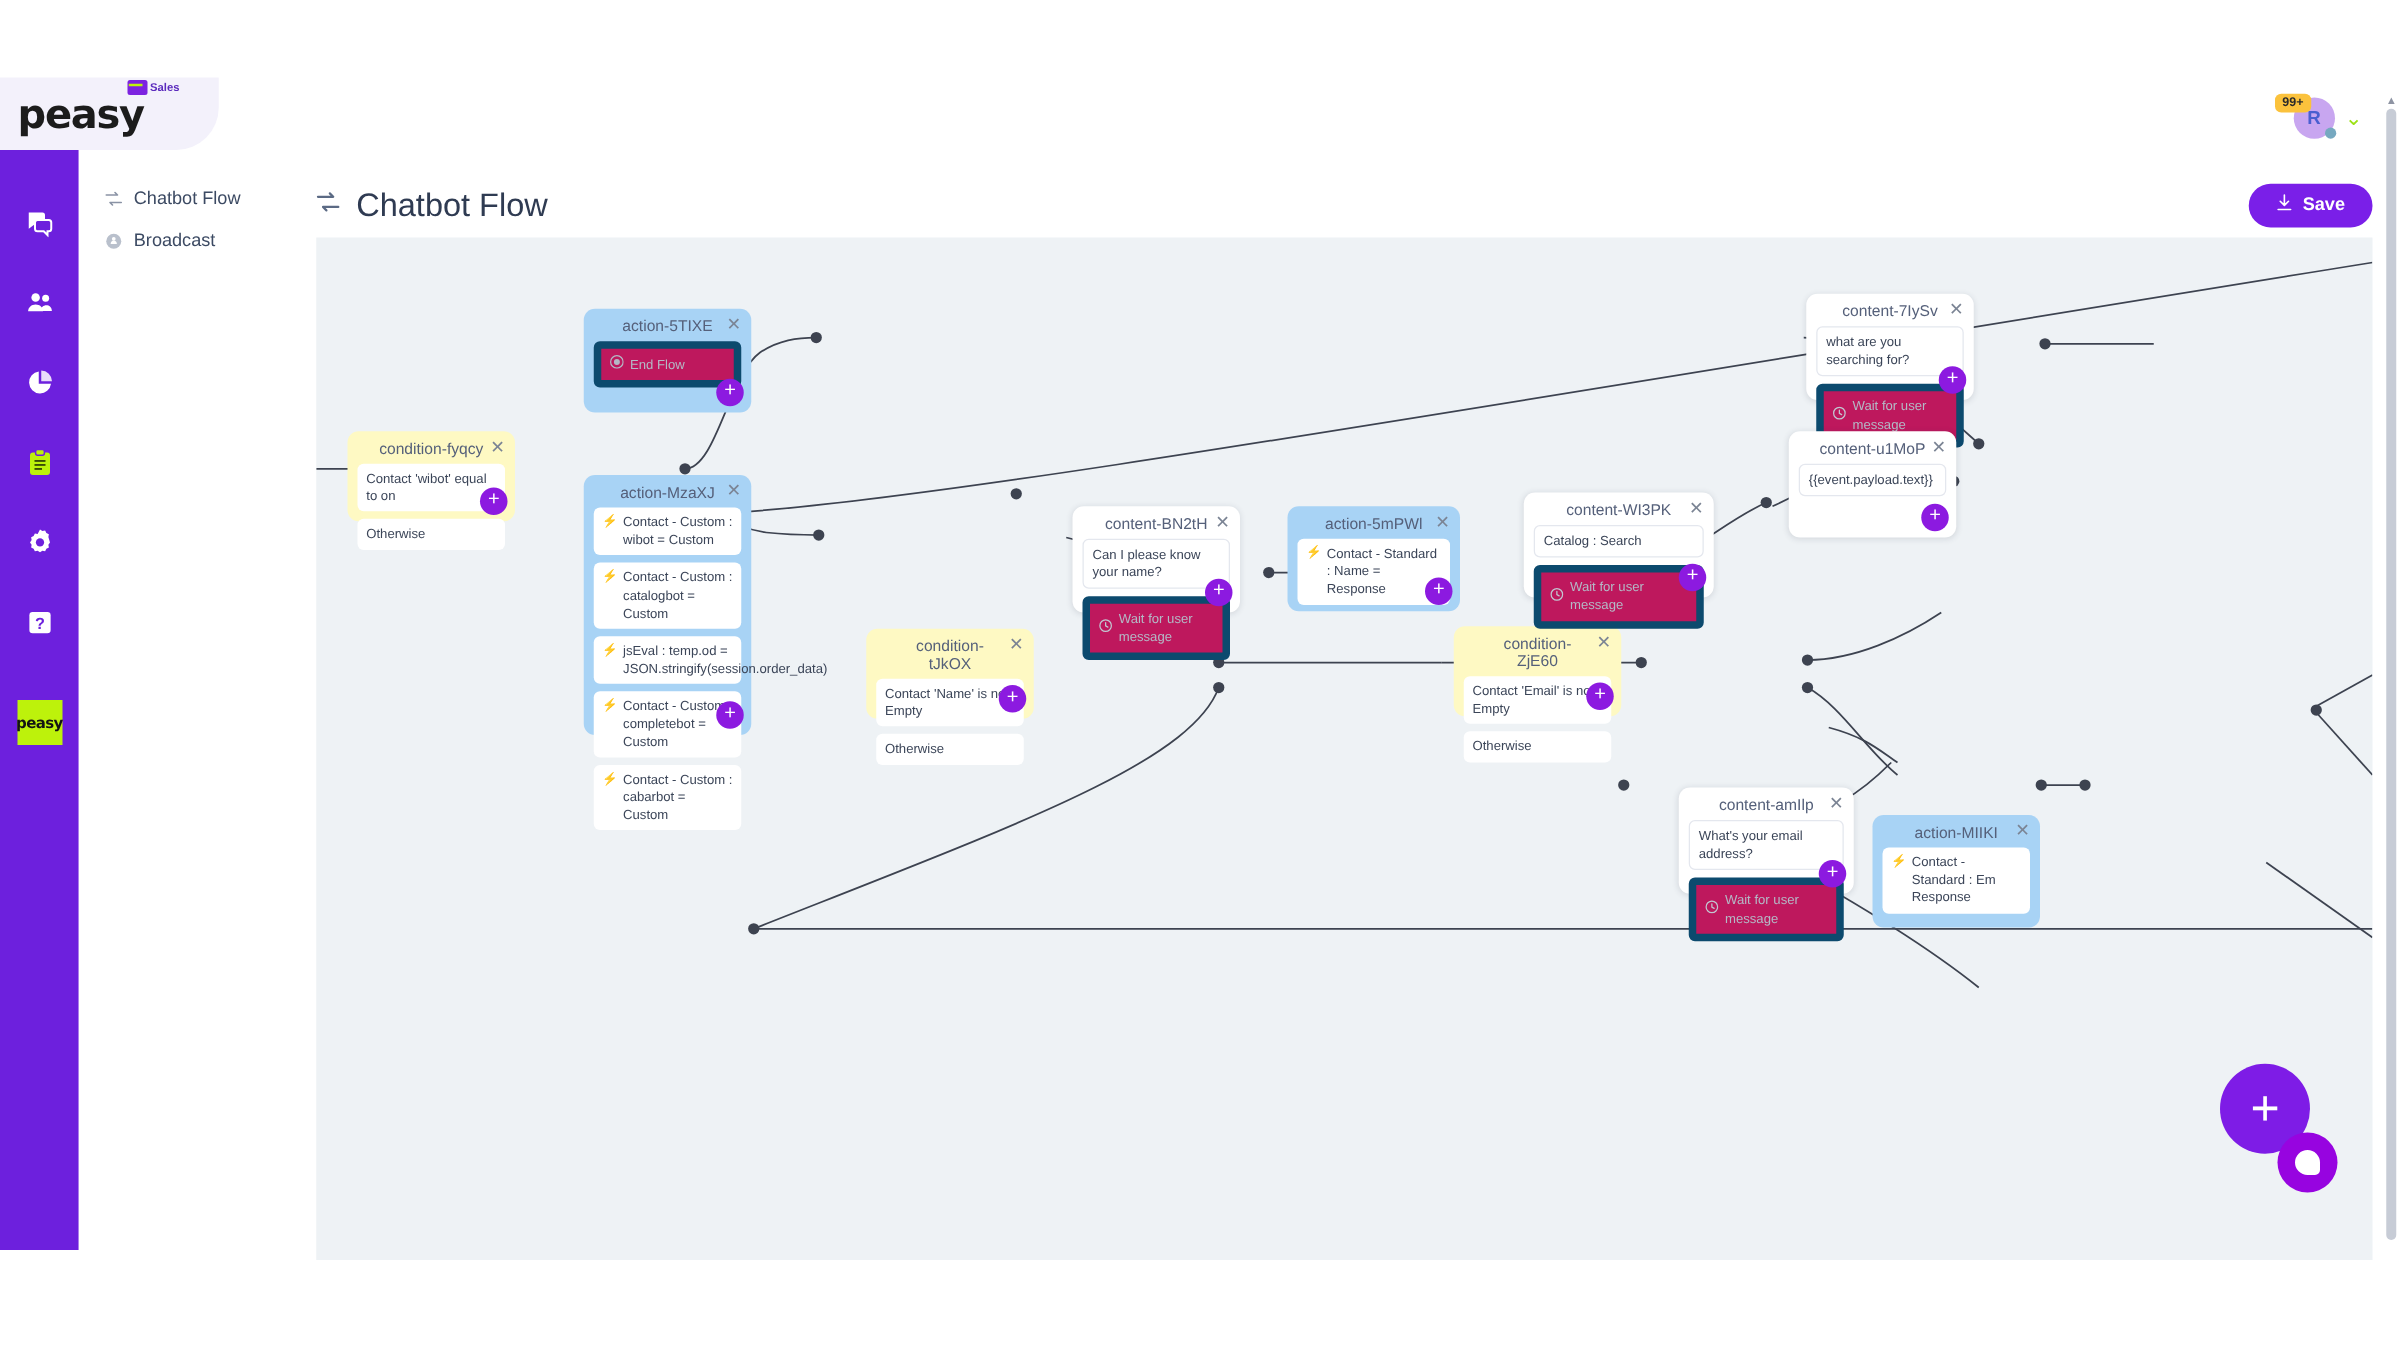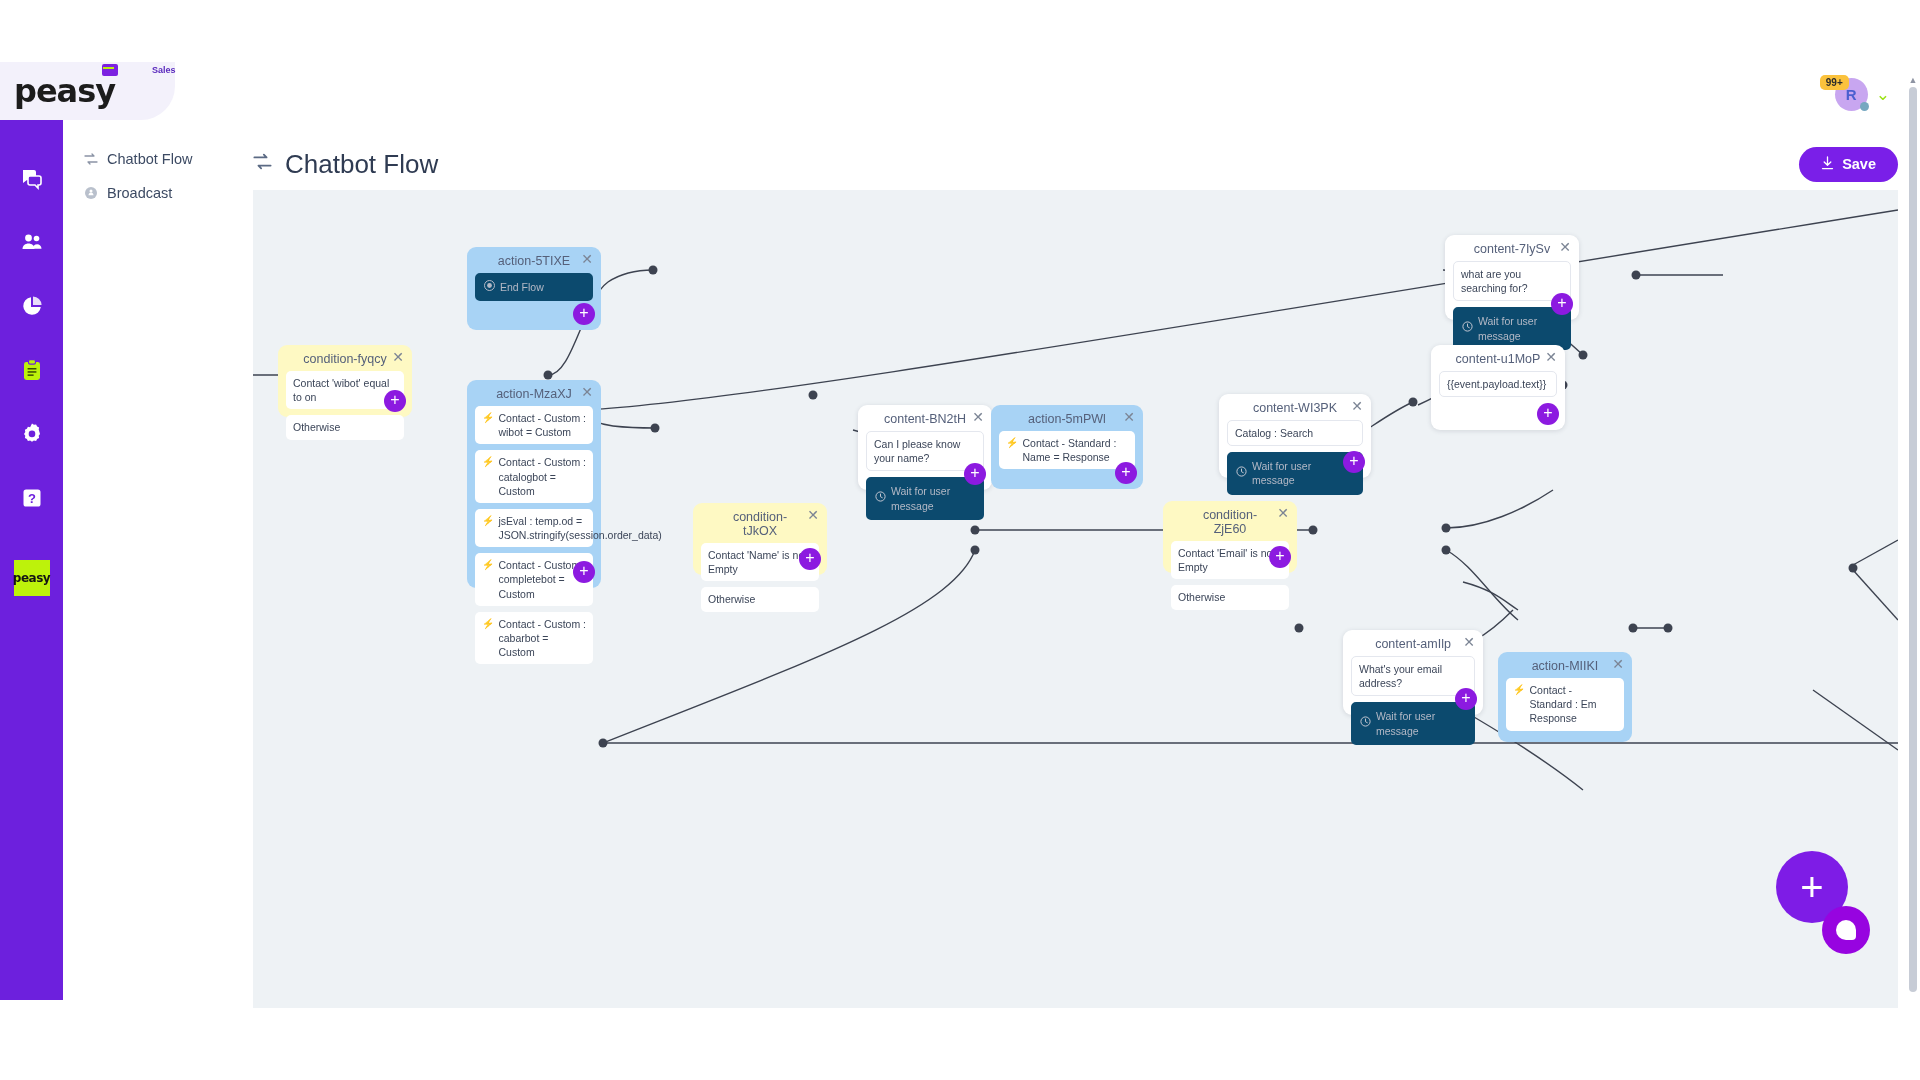--- a/index.html
+++ b/index.html
@@ -29,21 +29,21 @@
     display: flex; align-items: center; gap: 2px;
   }
   .logo-badge-icon {
     width: 16px; height: 12px; background: #7c22e0; border-radius: 2px;
     position: relative;
   }
   .logo-badge-icon::after {
     content: ""; position: absolute; left: 1px; top: 3px;
     width: 11px; height: 2px; background: #bdf20b;
   }
-  .logo-badge-txt { font-size: 9px; font-weight: bold; color: #5b2bbd; margin-left: 32px; }
+  .logo-badge-txt { font-size: 9px; font-weight: bold; color: #5b2bbd; }
   .logo-y-accent {
     position: absolute; left: 80px; top: 8px; width: 12px; height: 16px;
     background: #bdf20b; z-index: -1;
   }
 
   
   .rail {
     position: absolute; left: 0; top: 120px;
     width: 63px; height: 880px;
     background: #6d20dd;
@@ -132,21 +132,21 @@
     font-size: 14px; color: #7b8494; cursor: pointer; line-height: 1;
   }
   .node-body { padding: 0 8px 8px 8px; }
   .slot {
     background: #fff; border-radius: 5px; padding: 5px 7px;
     font-size: 10.5px; color: #3b4558; margin-bottom: 6px;
     line-height: 1.35; min-height: 22px;
   }
   .slot.outline { background: #fff; border: 1px solid #e4e7ee; }
   .slot.ghost {
-    border: 2px solid #0c4a6e; color: #b4b9c6; background: #0c4a6e;
+    border: 6px solid #0c4a6e; color: #b4b9c6; background: #be185d;
     display: flex; align-items: center; gap: 5px;
   }
   .slot.lead { display: flex; align-items: flex-start; gap: 4px; }
   .bolt { color: #f5c518; flex: 0 0 auto; font-size: 10px; line-height: 1.3; }
   .node-plus {
     position: absolute; right: 6px; bottom: 5px;
     width: 22px; height: 22px; border-radius: 50%;
     background: #8c1ae0; color: #fff; font-size: 16px; line-height: 20px;
     text-align: center; cursor: pointer; font-weight: 300;
   }
@@ -424,21 +424,21 @@
                 <circle cx="5.5" cy="5.5" r="4.6" fill="none" stroke="#c2c6d1"></circle>
                 <path d="M5.5 3v2.7l1.8 1" stroke="#c2c6d1" stroke-width="1" fill="none" stroke-linecap="round"></path>
               </svg>
           </span>
           <span>Wait for user message</span>
         </div>
       </div>
       <div class="node-plus">+</div>
     </div>
 
-    <div class="node node-act" style="left:738px;top:215px;width:152px;height:84px;">
+    <div class="node node-act" style="left:777px;top:215px;width:138px;height:84px;">
       <div class="node-title">
         <span>action-5mPWl</span>
         <span class="node-close">✕</span>
       </div>
       <div class="node-body">
         <div class="slot lead">
             <span class="bolt">⚡</span>
             <span>Contact - Standard : Name = Response</span>
           </div>
       </div>

